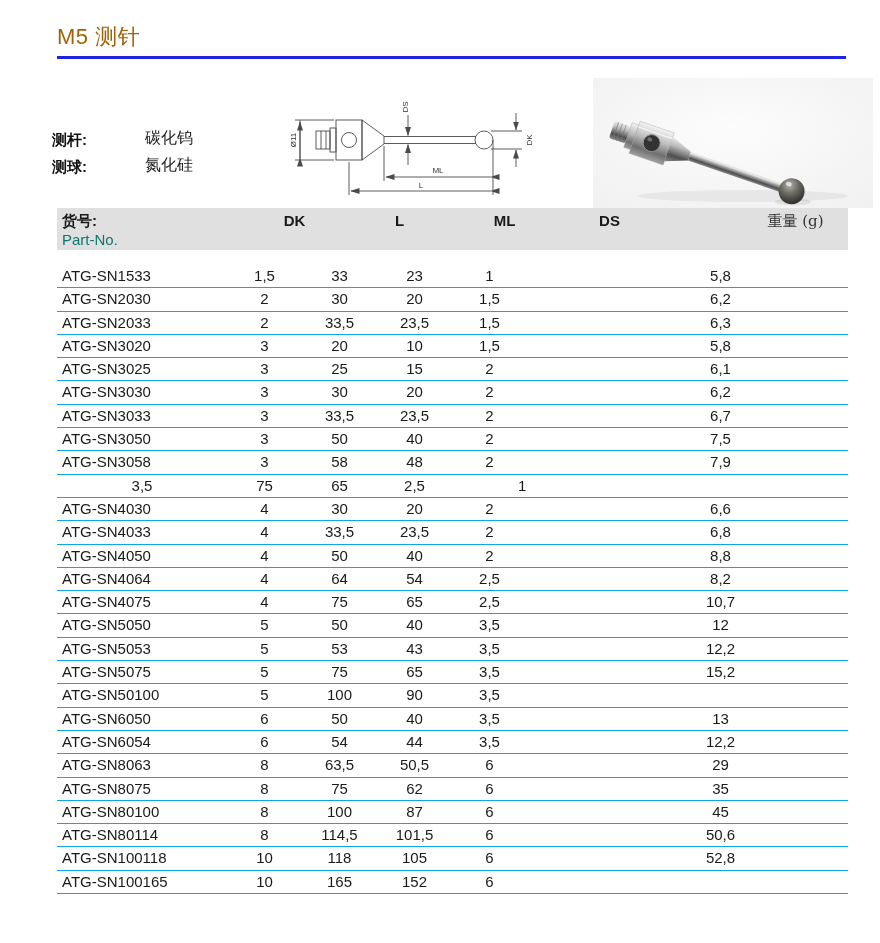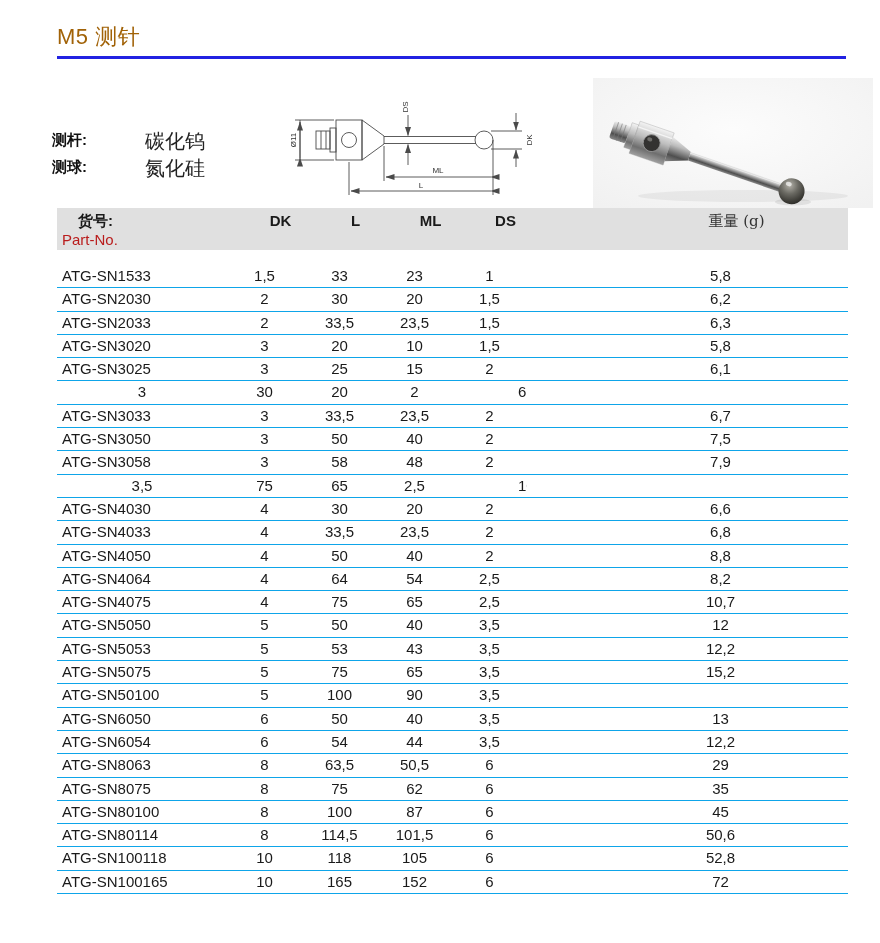--- a/index.html
+++ b/index.html
@@ -6,31 +6,31 @@
   body{width:880px;height:943px;position:relative;overflow:hidden;
        font-family:"Liberation Sans",sans-serif;color:#1a1a1a;}
   .abs{position:absolute;}
 
   
   .page-title{left:57px;top:22px;font-size:22px;font-weight:400;color:#a16207;letter-spacing:.5px;}
   .title-rule{left:57px;top:56px;width:789px;height:3px;background:#2222e2;}
 
   
   .mat-label{left:52px;font-size:15px;font-weight:700;color:#111;}
-  .mat-value{left:145px;font-size:20px;font-family:"DejaVu Serif",serif;color:#222;}
+  .mat-value{left:145px;font-size:16px;font-family:"DejaVu Serif",serif;color:#222;}
 
   
   .diagram{left:286px;top:93px;}
   .photo{left:593px;top:78px;z-index:2;}
 
   
   .thead{left:57px;top:208px;width:791px;height:42px;background:#e0e0e0;z-index:1;box-sizing:border-box;}
-  .thead-line1{position:absolute;top:3px;left:16px;width:100%;height:20px;line-height:20px;
-               display:grid;grid-template-columns:170px 75px 75px 75px 75px 1fr;}
-  .thead-line2{position:absolute;top:23px;left:5px;height:18px;line-height:18px;font-size:15px;color:#b91c1c;}
+  .thead-line1{position:absolute;top:3px;left:0;width:100%;height:20px;line-height:20px;
+               display:grid;grid-template-columns:170px 75px 75px 75px 75px 1fr;gap:30px;}
+  .thead-line2{position:absolute;top:23px;left:5px;height:18px;line-height:18px;font-size:15px;color:#0f766e;}
   .th-part{padding-left:5px;font-size:15px;font-weight:700;}
   .th-num{text-align:center;font-size:15px;font-weight:700;}
   .th-wt{padding-left:66px;text-align:center;font-size:15px;font-weight:400;
          font-family:"DejaVu Serif",serif;color:#333;}
 
   
   .tbody{left:57px;top:265px;width:791px;}
   .t-row{display:grid;grid-template-columns:170px 75px 75px 75px 75px 1fr;
          height:23.3px;line-height:22.3px;border-bottom:1px solid #0ea5e9;box-sizing:border-box;
          font-size:15px;}
@@ -194,20 +194,21 @@
     </div>
     <div class="t-row">
       <div class="t-cell c-part">ATG-SN3025</div>
       <div class="t-cell c-num">3</div>
       <div class="t-cell c-num">25</div>
       <div class="t-cell c-num">15</div>
       <div class="t-cell c-num">2</div>
       <div class="t-cell c-wt">6,1</div>
     </div>
     <div class="t-row">
+      <div class="t-cell c-part">ATG-SN3030</div>
       <div class="t-cell c-num">3</div>
       <div class="t-cell c-num">30</div>
       <div class="t-cell c-num">20</div>
       <div class="t-cell c-num">2</div>
       <div class="t-cell c-wt">6,2</div>
     </div>
     <div class="t-row">
       <div class="t-cell c-part">ATG-SN3033</div>
       <div class="t-cell c-num">3</div>
       <div class="t-cell c-num">33,5</div>
@@ -364,15 +365,14 @@
       <div class="t-cell c-num">105</div>
       <div class="t-cell c-num">6</div>
       <div class="t-cell c-wt">52,8</div>
     </div>
     <div class="t-row">
       <div class="t-cell c-part">ATG-SN100165</div>
       <div class="t-cell c-num">10</div>
       <div class="t-cell c-num">165</div>
       <div class="t-cell c-num">152</div>
       <div class="t-cell c-num">6</div>
-      <div class="t-cell c-wt">72</div>
     </div>
   </div>
 
 </body></html>

